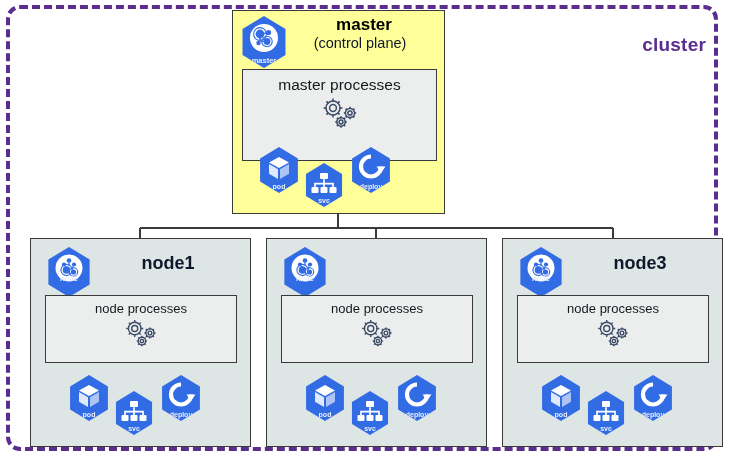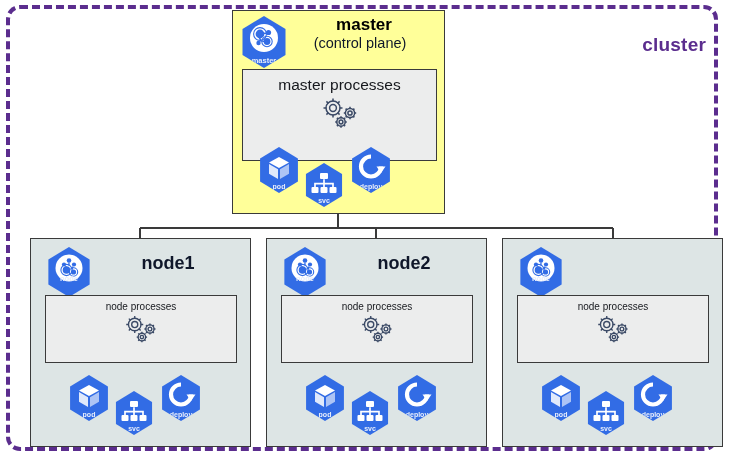--- a/index.html
+++ b/index.html
@@ -189,21 +189,21 @@
     font-size: 18px;
     font-weight: bold;
     color: #0f172a;
   }
   .node-proc {
     left: 14px;
     top: 56px;
     width: 192px;
     height: 68px;
   }
-  .node-proc .proc-title { margin-top: 5px; font-size: 10px; }
+  .node-proc .proc-title { margin-top: 5px; font-size: 13px; }
 </style>
 </head>
 <body>
 
 <div id="stage">
 
   <div class="cluster-box"></div>
   <div class="cluster-label">cluster</div>
 
   <svg class="connector-svg">
@@ -386,21 +386,20 @@
             <rect x="20.3" y="19" width="1.3" height="2.6"></rect>
             <rect x="26.8" y="19.3" width="1.3" height="3.2" transform="rotate(20 27 21)"></rect>
           </g>
           <g fill="none" stroke="#326ce5" stroke-width="1.1">
             <circle cx="21.5" cy="23" r="5.6"></circle>
               <circle cx="28.5" cy="25" r="4.2"></circle>
           </g>
         </svg>
         <span class="hexlabel">node</span>
       </span>
-      <div class="node-title">node2</div>
     </div>
 
     <div class="proc-panel node-proc">
       <div class="proc-title">node processes</div>
       <svg class="proc-gears" width="52" height="34" viewBox="0 0 56 38">
         <g fill="none" stroke="#3b4a66" stroke-width="1.5">
           <circle cx="21" cy="14" r="7"></circle>
             <circle cx="21" cy="14" r="3.4"></circle>
           <path d="M21 4.5v3M21 20.5v3M11.5 14h3M27.5 14h3M14.4 7.4l2.1 2.1M25.5 18.5l2.1 2.1M27.6 7.4l-2.1 2.1M16.5 18.5l-2.1 2.1"></path>
           <circle cx="38" cy="19" r="4.6"></circle>
@@ -464,20 +463,21 @@
             <rect x="20.3" y="19" width="1.3" height="2.6"></rect>
             <rect x="26.8" y="19.3" width="1.3" height="3.2" transform="rotate(20 27 21)"></rect>
           </g>
           <g fill="none" stroke="#326ce5" stroke-width="1.1">
             <circle cx="21.5" cy="23" r="5.6"></circle>
               <circle cx="28.5" cy="25" r="4.2"></circle>
           </g>
         </svg>
         <span class="hexlabel">node</span>
       </span>
+      <div class="node-title">node3</div>
     </div>
 
     <div class="proc-panel node-proc">
       <div class="proc-title">node processes</div>
       <svg class="proc-gears" width="52" height="34" viewBox="0 0 56 38">
         <g fill="none" stroke="#3b4a66" stroke-width="1.5">
           <circle cx="21" cy="14" r="7"></circle>
             <circle cx="21" cy="14" r="3.4"></circle>
           <path d="M21 4.5v3M21 20.5v3M11.5 14h3M27.5 14h3M14.4 7.4l2.1 2.1M25.5 18.5l2.1 2.1M27.6 7.4l-2.1 2.1M16.5 18.5l-2.1 2.1"></path>
           <circle cx="38" cy="19" r="4.6"></circle>

